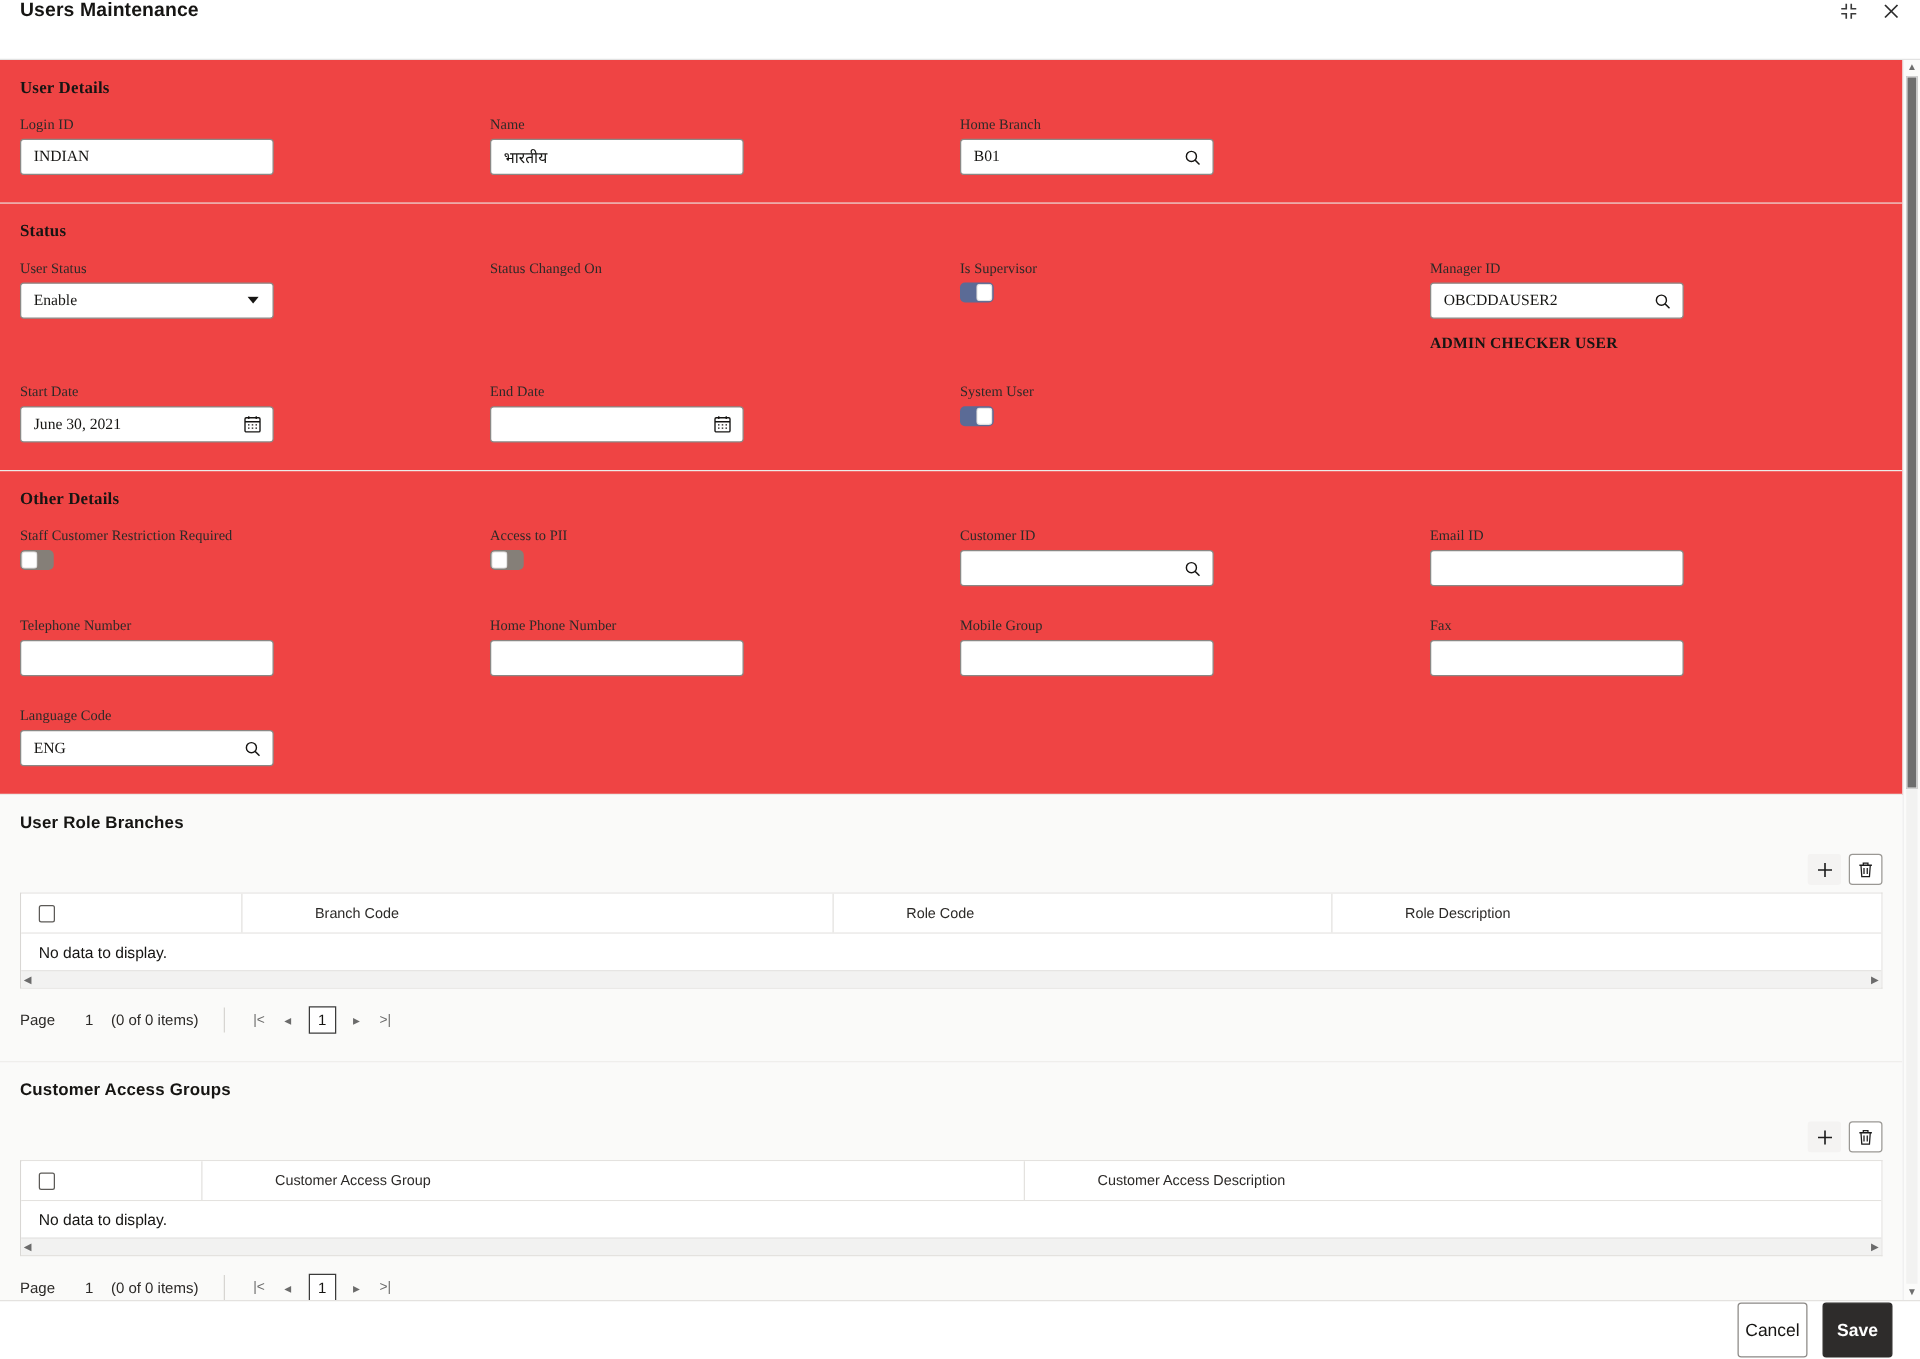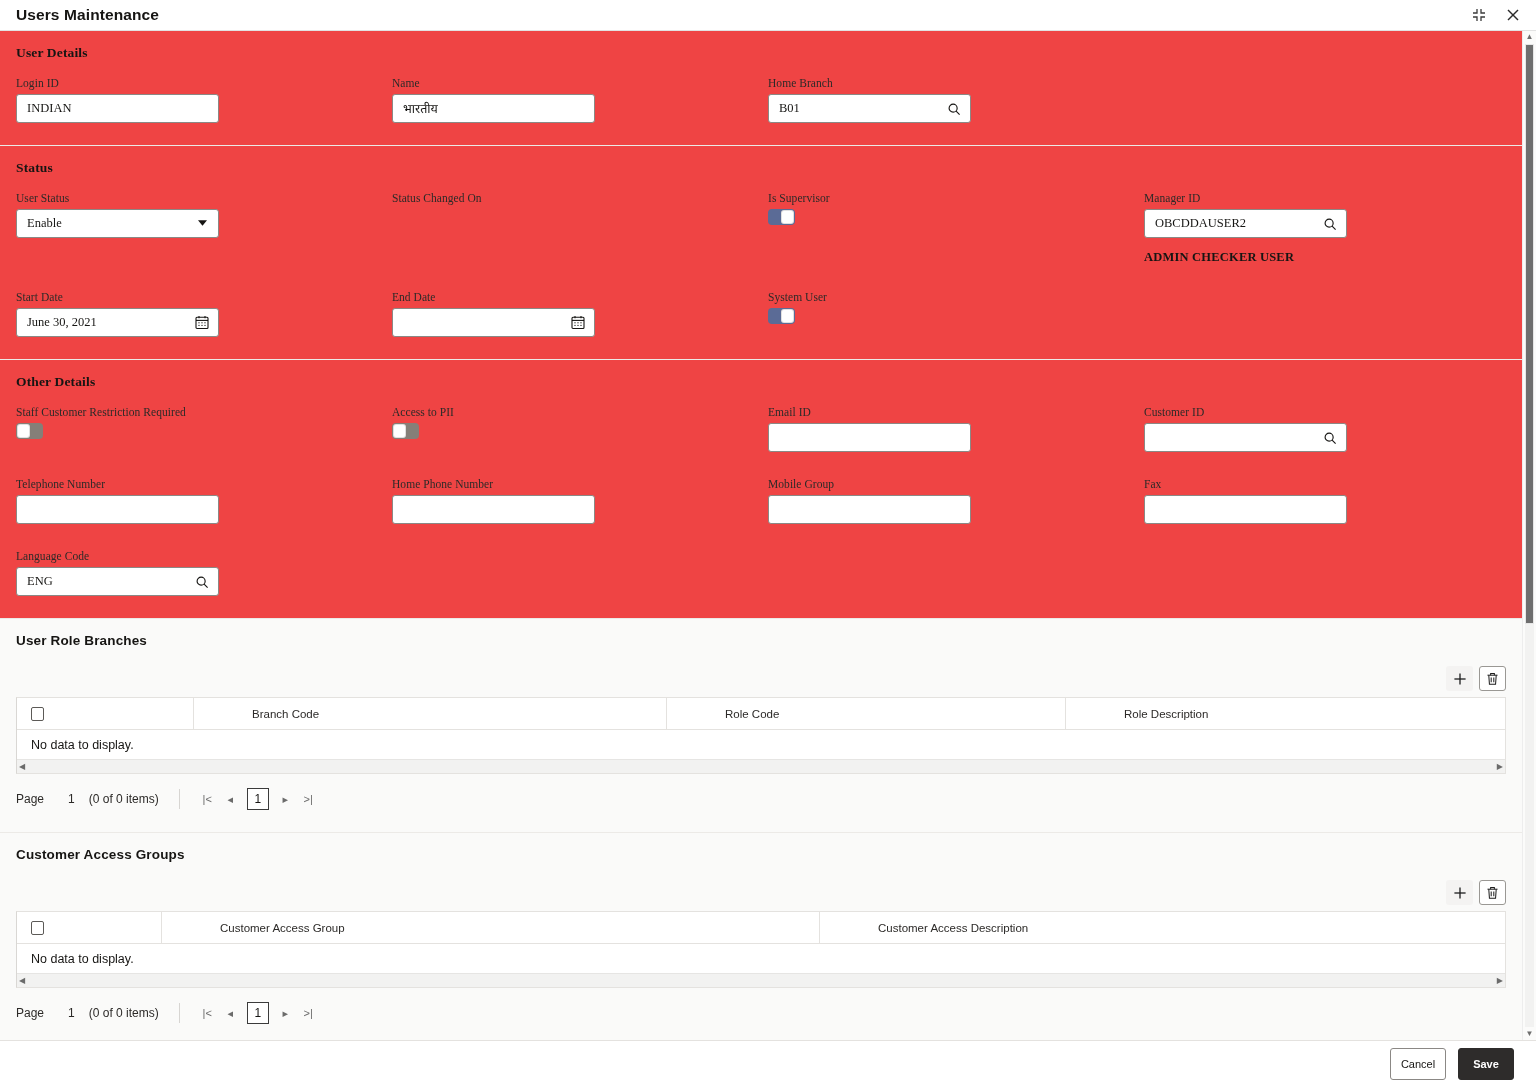--- a/index.html
+++ b/index.html
@@ -17,26 +17,26 @@
     position: relative;
     width: 1536px;
     height: 1087px;
     background: #ffffff;
     display: flex;
     flex-direction: column;
   }
 
   
   .titlebar {
-    height: 31px;
+    height: 48px;
     min-height: 31px;
     background: #ffffff;
     border-bottom: 1px solid #e2e2e2;
     display: flex;
-    align-items: center;
+    align-items: flex-start;
     padding: 0 14px 0 16px;
     position: relative;
   }
   .titlebar .title {
     font-size: 15.5px;
     font-weight: bold;
     letter-spacing: .1px;
     color: #161513;
   }
   .titlebar .win-actions {
@@ -279,25 +279,25 @@
     min-height: 47px;
     background: #ffffff;
     border-top: 1px solid #e4e2df;
     display: flex;
     align-items: center;
     justify-content: flex-end;
     padding-right: 22px;
     gap: 12px;
   }
   .btn {
-    height: 32px;
+    height: 44px;
     min-width: 56px;
     padding: 0 3px;
     border-radius: 3px;
-    font-size: 11px;
+    font-size: 14px;
     cursor: pointer;
     display: flex; align-items: center; justify-content: center;
   }
   .btn.secondary { background: #ffffff; border: 1px solid #8b8885; color: #161513; }
   .btn.primary { background: #2e2c2b; border: 1px solid #2e2c2b; color: #ffffff; font-weight: bold; }
 
   svg { display: block; }
 </style>
 </head>
 <body>
@@ -461,36 +461,36 @@
           </div>
 
           <div class="field">
             <span class="flabel">Access to PII</span>
             <span class="toggle off">
                 <span class="knob"></span>
               </span>
           </div>
 
           <div class="field">
-            <span class="flabel">Email ID</span>
-            <div class="fbox">
-              <span class="val"></span>
-            </div>
-          </div>
-
-          <div class="field">
             <span class="flabel">Customer ID</span>
             <div class="fbox">
               <span class="val"></span>
               <span class="adorn">
                 <svg width="14" height="14" viewBox="0 0 16 16" fill="none" stroke="#161513" stroke-width="1.3">
                   <circle cx="7" cy="7" r="4.6"></circle>
                     <path d="M10.4 10.4 L14.4 14.4"></path>
                 </svg>
               </span>
+            </div>
+          </div>
+
+          <div class="field">
+            <span class="flabel">Email ID</span>
+            <div class="fbox">
+              <span class="val"></span>
             </div>
           </div>
 
           <div class="field">
             <span class="flabel">Telephone Number</span>
             <div class="fbox">
               <span class="val"></span>
             </div>
           </div>
 

